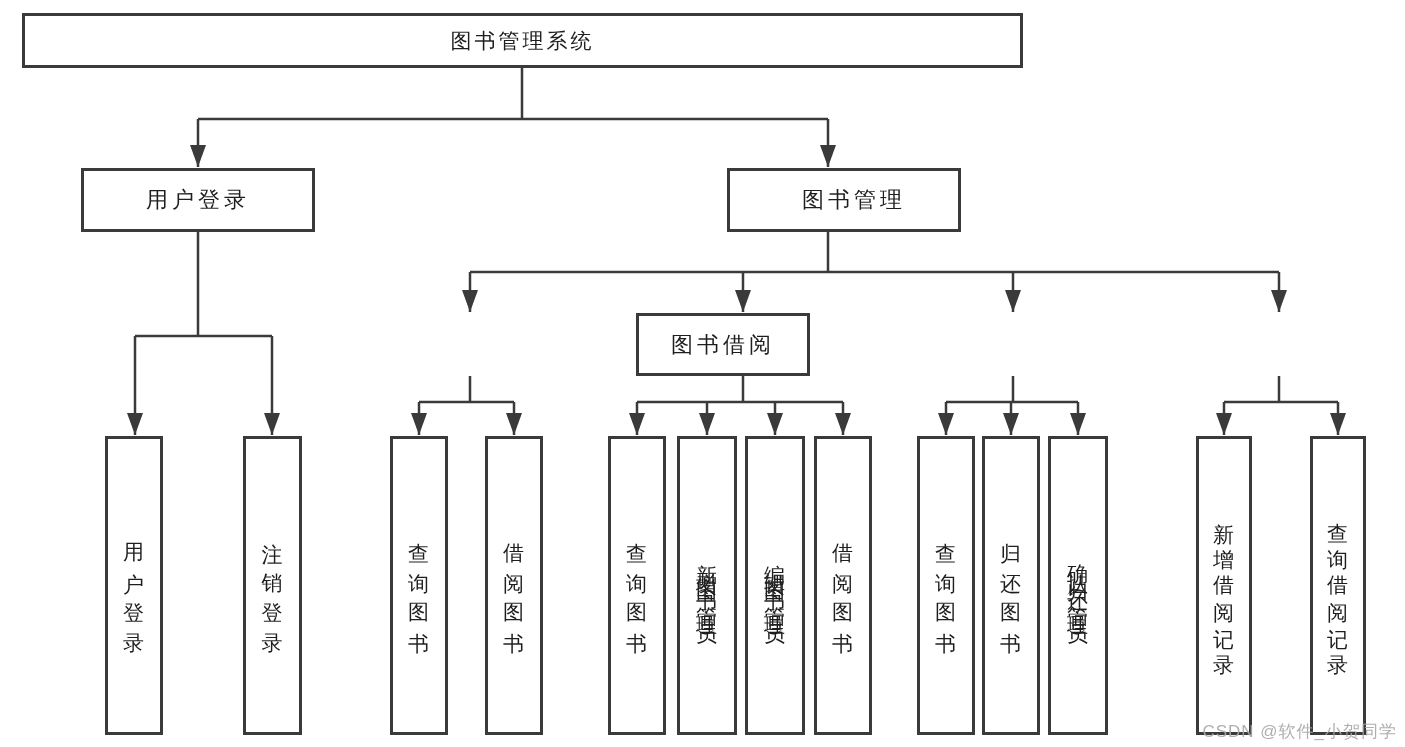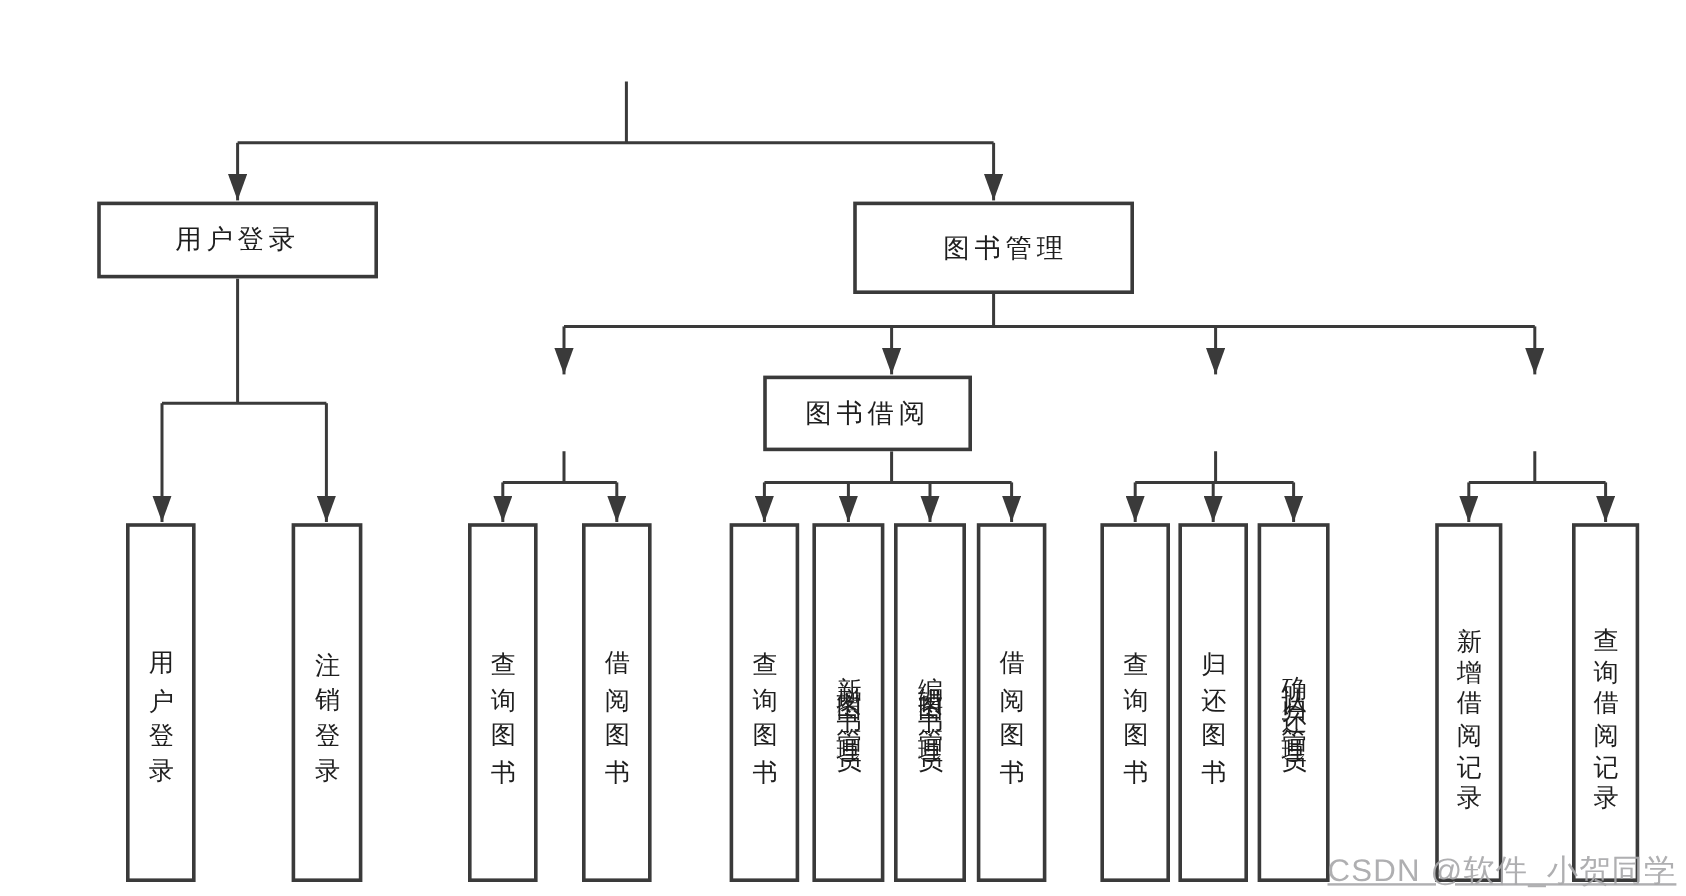--- a/index.html
+++ b/index.html
@@ -16,43 +16,42 @@
   }
   .hnode{font-size:22px;letter-spacing:4px;}
   .rootnode{font-size:21px;letter-spacing:3px;}
   .vnode{
     writing-mode:vertical-rl;text-orientation:mixed;
     font-size:21px;line-height:1;
   }
   
   .p-root {left:22px;  top:13px;  width:1001px;height:55px;}
   .p-l2a  {left:81px;  top:168px; width:234px; height:64px;}
-  .p-l2b  {left:711px; top:168px; width:234px; height:77px;padding-left:20px;}
+  .p-l2b  {left:727px; top:168px; width:234px; height:64px;padding-left:20px;}
   .p-l3a  {left:363px; top:313px; width:214px; height:63px;}
   .p-l3b  {left:636px; top:313px; width:174px; height:63px;}
   .p-l3c  {left:906px; top:313px; width:214px; height:63px;}
   .p-l3d  {left:1172px;top:313px; width:214px; height:63px;}
   .p-f1   {left:105px; top:436px; width:58px;  height:299px;}
   .p-f2   {left:243px; top:436px; width:59px;  height:299px;}
   .p-f3   {left:390px; top:436px; width:58px;  height:299px;}
   .p-f4   {left:485px; top:436px; width:58px;  height:299px;}
   .p-f5   {left:608px; top:436px; width:58px;  height:299px;}
   .p-f6   {left:677px; top:436px; width:60px;  height:299px;}
   .p-f7   {left:745px; top:436px; width:60px;  height:299px;}
   .p-f8   {left:814px; top:436px; width:58px;  height:299px;}
   .p-f9   {left:917px; top:436px; width:58px;  height:299px;}
   .p-f10  {left:982px; top:436px; width:58px;  height:299px;}
   .p-f11  {left:1048px;top:436px; width:60px;  height:299px;}
   .p-f12  {left:1196px;top:436px; width:56px;  height:299px;}
   .p-f13  {left:1310px;top:436px; width:56px;  height:299px;}
   .watermark{
     position:absolute;right:8px;bottom:4px;z-index:5;
-    font-size:26px;letter-spacing:1px;color:rgba(168,168,170,0.92);
+    font-size:17px;letter-spacing:1px;color:rgba(168,168,170,0.92);
     white-space:nowrap;
-    text-decoration:underline;
   }
 </style>
 </head>
 <body>
 
 <div class="canvas">
 
   <svg class="wires" viewBox="0 0 1405 747" xmlns="http://www.w3.org/2000/svg">
     <defs>
       <marker id="arrow" viewBox="0 0 22 16" refX="22" refY="8" markerUnits="userSpaceOnUse" markerWidth="22" markerHeight="16" orient="auto">
@@ -85,20 +84,21 @@
       <line x1="775" y1="402" x2="775" y2="435" marker-end="url(#arrow)"></line>
       <line x1="843" y1="402" x2="843" y2="435" marker-end="url(#arrow)"></line>
       <line x1="946" y1="402" x2="946" y2="435" marker-end="url(#arrow)"></line>
       <line x1="1011" y1="402" x2="1011" y2="435" marker-end="url(#arrow)"></line>
       <line x1="1078" y1="402" x2="1078" y2="435" marker-end="url(#arrow)"></line>
       <line x1="1224" y1="402" x2="1224" y2="435" marker-end="url(#arrow)"></line>
       <line x1="1338" y1="402" x2="1338" y2="435" marker-end="url(#arrow)"></line>
     </g>
   </svg>
 
+  <div class="node rootnode p-root">图书管理系统</div>
 
   <div class="node hnode p-l2a">用户登录</div>
   <div class="node hnode p-l2b">图书管理</div>
 
   <div class="node hnode p-l3b">图书借阅</div>
 
   <div class="node vnode p-f1" style="letter-spacing: 30px;">用户登录</div>
   <div class="node vnode p-f2" style="letter-spacing: 30px;">注销登录</div>
 
   <div class="node vnode p-f3" style="letter-spacing: 30px;">查询图书</div>

